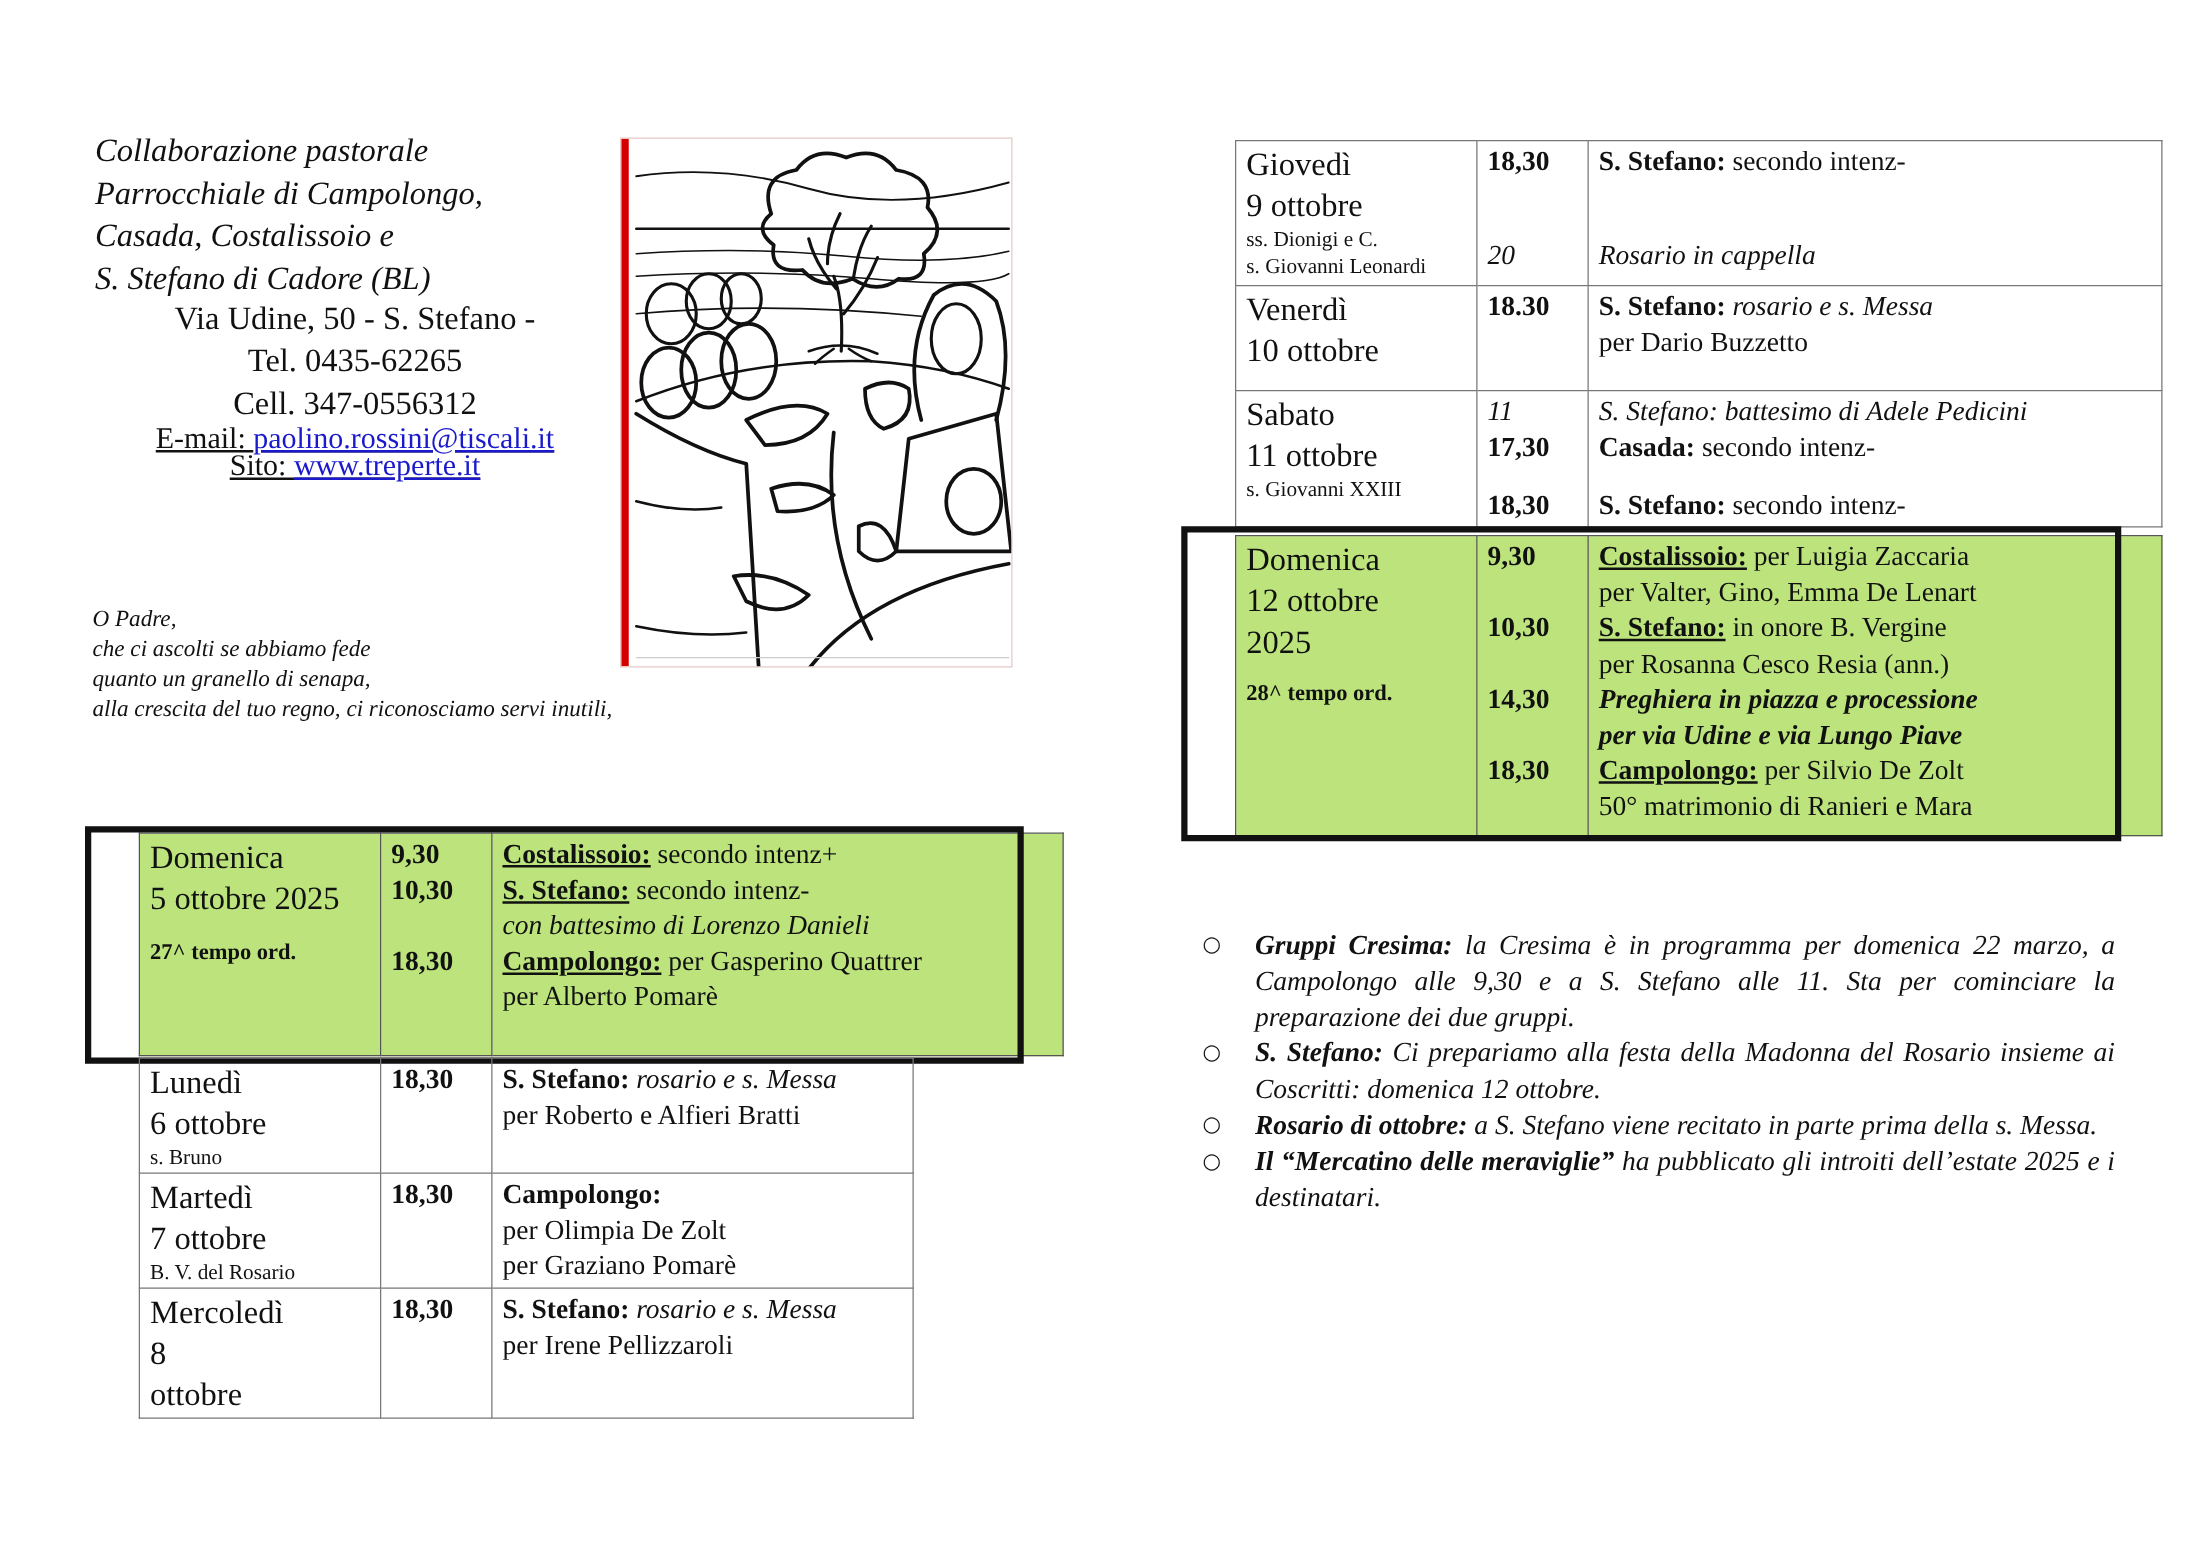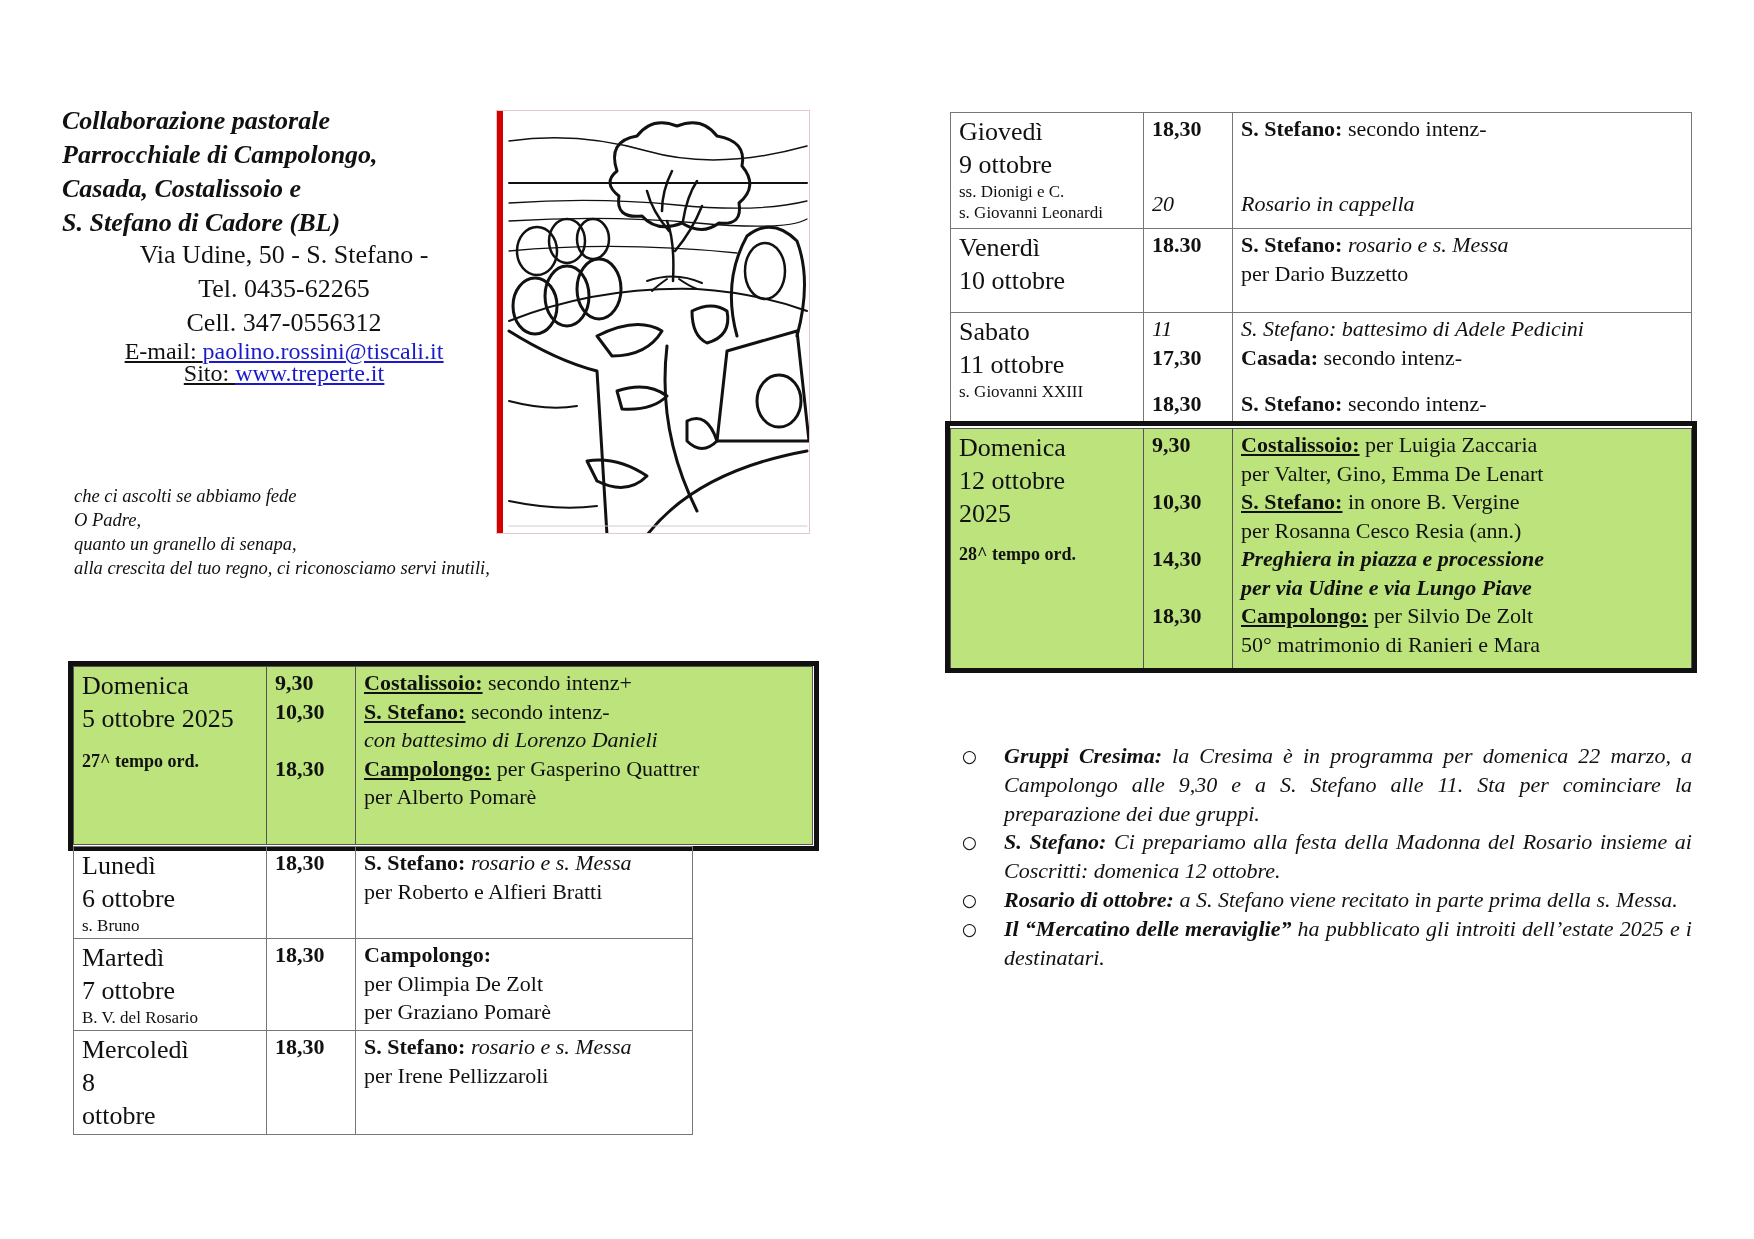--- a/index.html
+++ b/index.html
@@ -4,35 +4,35 @@
 <style>
   html, body { margin: 0; padding: 0; background: #ffffff; }
   body { width: 1754px; height: 1239px; position: relative; overflow: hidden;
          font-family: "Liberation Serif", "DejaVu Serif", serif; color: #111; }
   .abs { position: absolute; }
   .b { font-weight: bold; }
   .i { font-style: italic; }
   .u { text-decoration: underline; }
 
   
-  #header-title { left: 62px; top: 104px; width: 420px; font-size: 26px; line-height: 34px;
-                  font-weight: bold; font-style: italic; }
+  #header-title { left: 76px; top: 104px; width: 420px; font-size: 26px; line-height: 34px;
+                  font-weight: normal; font-style: italic; }
   #header-contact { left: 74px; top: 238px; width: 420px; text-align: center; font-size: 26px; line-height: 34px; }
   #header-contact .small { font-size: 24px; line-height: 22px; text-decoration: underline; }
   #header-contact a { color: #1a1acc; text-decoration: underline; }
 
   
   #illustration { left: 496px; top: 110px; width: 314px; height: 424px; border: 1px solid #e6c8c8; box-sizing: border-box; overflow: hidden; }
   #illustration .redbar { position: absolute; left: 0; top: 0; width: 6px; height: 100%; background: #d40000; }
 
   
   #prayer { left: 74px; top: 484px; font-size: 18.5px; line-height: 24px; font-style: italic; }
 
   
-  table.sched { position: absolute; border-collapse: collapse; font-size: 24px; }
+  table.sched { position: absolute; border-collapse: collapse; font-size: 24px; margin-left: 38px; }
   table.sched td { border: 1px solid #777; vertical-align: top; padding: 2px 8px; }
   .day-big { font-size: 26px; line-height: 33px; }
   .day-small { font-size: 17px; line-height: 21px; }
   .time { font-weight: bold; font-size: 22px; line-height: 28.5px; }
   .desc { font-size: 22px; line-height: 28.5px; }
   .sunday { background: #bde47c; }
   .sunday-frame { position: absolute; border: 5px solid #111; box-sizing: border-box; pointer-events: none; }
 
   
   #notices { left: 956px; top: 742px; width: 736px; font-size: 22px; line-height: 28.8px; font-style: italic; }
@@ -95,22 +95,22 @@
     <path d="M170 235 Q160 320 200 400" stroke-width="3"></path>
     <path d="M150 424 Q200 360 310 340" stroke-width="3"></path>
 
     <ellipse cx="282" cy="290" rx="22" ry="26" stroke-width="3"></ellipse>
     <path d="M12 390 Q60 400 100 395" stroke-width="2"></path>
     <path d="M12 415 L310 415" stroke-width="1" stroke="#ccc"></path>
   </svg>
 </div>
 
 <div id="prayer" class="abs">
+  <div>O Padre,</div>
   <div>che ci ascolti se abbiamo fede</div>
-  <div>O Padre,</div>
   <div>quanto un granello di senapa,</div>
   <div>alla crescita del tuo regno, ci riconosciamo servi inutili,</div>
 </div>
 
 <table class="sched" style="left:73px; top:666px; width:740px;">
   <tbody>
       <tr class="sunday" style="height:178px;">
     <td style="width:176px; border-color:#555;">
       <div class="day-big">Domenica</div>
       <div class="day-big">5 ottobre 2025</div>

